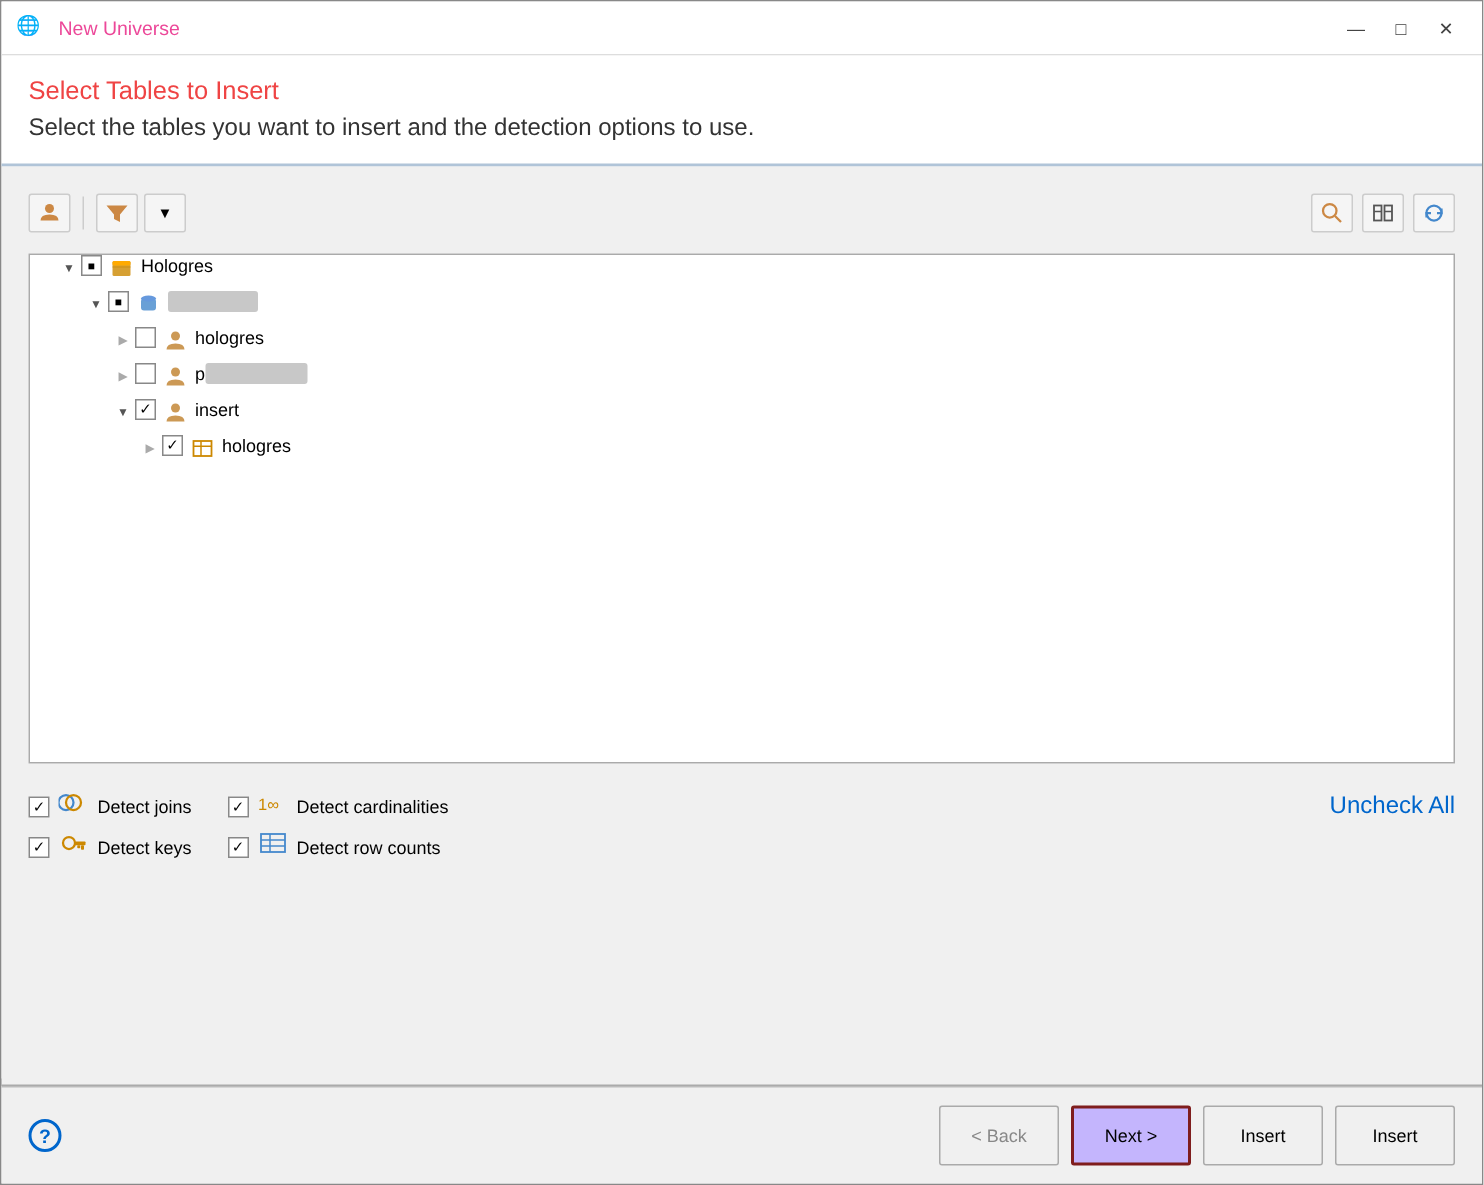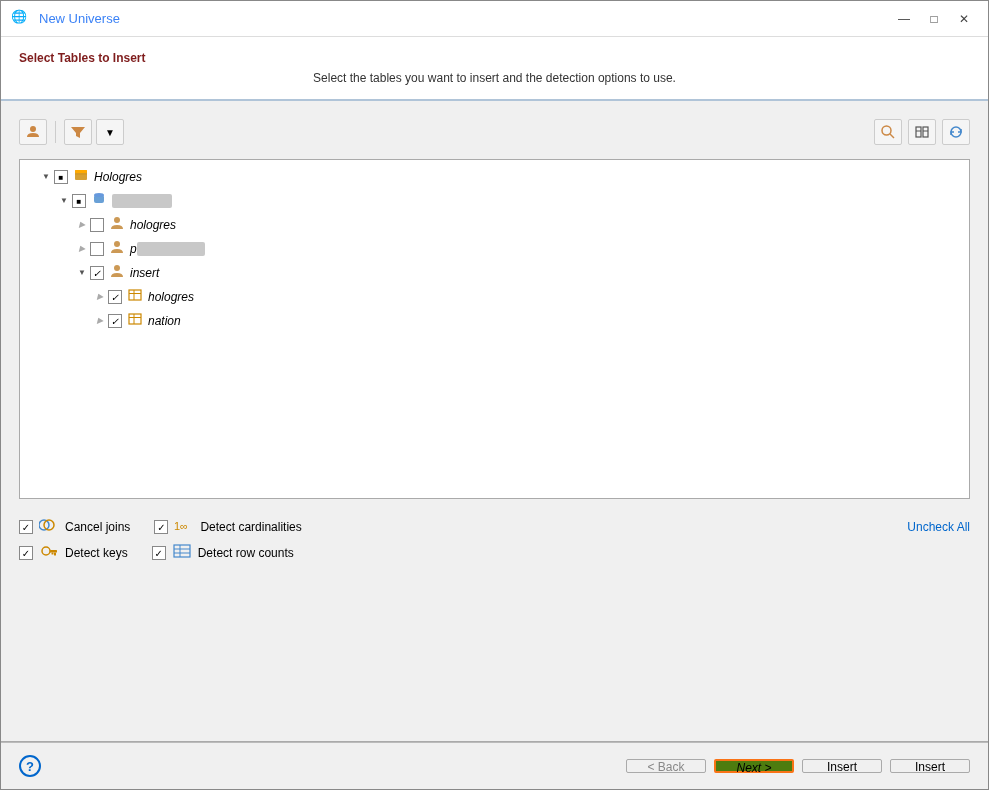--- a/index.html
+++ b/index.html
@@ -35,21 +35,21 @@
       align-items: center;
       gap: 8px;
     }
     .title-bar-logo {
       width: 20px;
       height: 20px;
     }
     .title-bar-title {
       font-size: 13px;
       font-weight: normal;
-      color: #3b82f6;
+      color: #ec4899;
     }
     .title-bar-controls {
       display: flex;
       gap: 2px;
     }
     .title-btn {
       width: 28px;
       height: 22px;
       border: none;
       background: transparent;
@@ -60,29 +60,28 @@
       font-size: 12px;
       color: #444;
     }
 
     .header-section {
       background: #fff;
       padding: 14px 18px 14px 18px;
       border-bottom: 2px solid #b0c4d8;
     }
     .header-title {
-      font-size: 12px;
-      font-weight: bold;
-      color: #7f1d1d;
+      font-size: 17px;
+      font-weight: normal;
+      color: #ef4444;
       margin-bottom: 6px;
     }
     .header-subtitle {
-      font-size: 12px;
+      font-size: 16px;
       color: #333;
-      text-align: center;
     }
 
     .content-area {
       flex: 1;
       display: flex;
       flex-direction: column;
       padding: 14px 18px;
       background: #f0f0f0;
       gap: 10px;
     }
@@ -122,27 +121,26 @@
       background: #fff;
       border: 1px solid #aaa;
       overflow-y: auto;
       min-height: 300px;
       max-height: 340px;
       position: relative;
     }
 
     .tree-item {
       display: flex;
-      align-items: flex-end;
+      align-items: flex-start;
       height: 24px;
       padding-right: 8px;
       cursor: pointer;
       white-space: nowrap;
       user-select: none;
-      font-style: italic;
     }
 
     .tree-indent { display: inline-block; width: 18px; flex-shrink: 0; }
     .tree-toggle {
       width: 16px;
       height: 16px;
       display: inline-flex;
       align-items: center;
       justify-content: center;
       font-size: 10px;
@@ -227,21 +225,21 @@
       font-size: 16px;
     }
     .option-label {
       font-size: 12px;
       color: #000;
     }
     .uncheck-all-link {
       margin-left: auto;
       color: #0066cc;
       text-decoration: none;
-      font-size: 12px;
+      font-size: 16px;
       cursor: pointer;
     }
 
     .footer-separator {
       height: 1px;
       background: #aaa;
       margin: 4px 0 0 0;
     }
     .footer {
       background: #f0f0f0;
@@ -266,34 +264,33 @@
       justify-content: center;
       font-size: 13px;
       font-weight: bold;
       cursor: pointer;
     }
     .footer-buttons {
       display: flex;
       gap: 8px;
     }
     .footer-btn {
-      height: 14px;
+      height: 40px;
       min-width: 80px;
       padding: 0 16px;
       border: 1px solid #aaa;
       background: #f0f0f0;
       font-size: 12px;
       cursor: pointer;
       color: #000;
       border-radius: 2px;
     }
     .footer-btn.primary {
-      border: 2px solid #f97316;
-      background: #4d7c0f;
-      font-style: italic;
+      border: 2px solid #7f1d1d;
+      background: #c4b5fd;
     }
     .footer-btn:disabled {
       color: #888;
       cursor: default;
     }
   </style>
 </head>
 <body>
 
 <div class="dialog">
@@ -448,50 +445,34 @@
         <span class="tree-icon">
           <svg width="16" height="16" viewBox="0 0 16 16">
             <rect x="2" y="3" width="12" height="10" fill="none" stroke="#cc8800" stroke-width="1.2"></rect>
             <line x1="2" y1="6.5" x2="14" y2="6.5" stroke="#cc8800" stroke-width="1"></line>
             <line x1="7" y1="3" x2="7" y2="13" stroke="#cc8800" stroke-width="1"></line>
           </svg>
         </span>
         <span class="tree-label">hologres</span>
       </div>
 
-      <div class="tree-item">
-        <span class="tree-indent"></span>
-        <span class="tree-indent"></span>
-        <span class="tree-indent"></span>
-        <span class="tree-indent"></span>
-        <span class="tree-toggle leaf"></span>
-        <span class="tree-checkbox checked"></span>
-        <span class="tree-icon">
-          <svg width="16" height="16" viewBox="0 0 16 16">
-            <rect x="2" y="3" width="12" height="10" fill="none" stroke="#cc8800" stroke-width="1.2"></rect>
-            <line x1="2" y1="6.5" x2="14" y2="6.5" stroke="#cc8800" stroke-width="1"></line>
-            <line x1="7" y1="3" x2="7" y2="13" stroke="#cc8800" stroke-width="1"></line>
-          </svg>
-        </span>
-        <span class="tree-label">nation</span>
-      </div>
 
     </div>
 
     <div class="options-section">
       <div class="options-row">
         <div class="option-item">
           <span class="option-checkbox checked"></span>
           <span class="option-icon">
             <svg width="20" height="16" viewBox="0 0 20 16">
               <circle cx="5" cy="8" r="5" fill="none" stroke="#4488cc" stroke-width="1.5"></circle>
               <circle cx="10" cy="8" r="5" fill="none" stroke="#cc8800" stroke-width="1.5"></circle>
             </svg>
           </span>
-          <span class="option-label">Cancel joins</span>
+          <span class="option-label">Detect joins</span>
         </div>
         <div class="option-item">
           <span class="option-checkbox checked"></span>
           <span class="option-icon">
             <svg width="20" height="16" viewBox="0 0 20 16">
               <text x="0" y="13" font-size="11" fill="#cc8800">1∞</text>
             </svg>
           </span>
           <span class="option-label">Detect cardinalities</span>
         </div>

